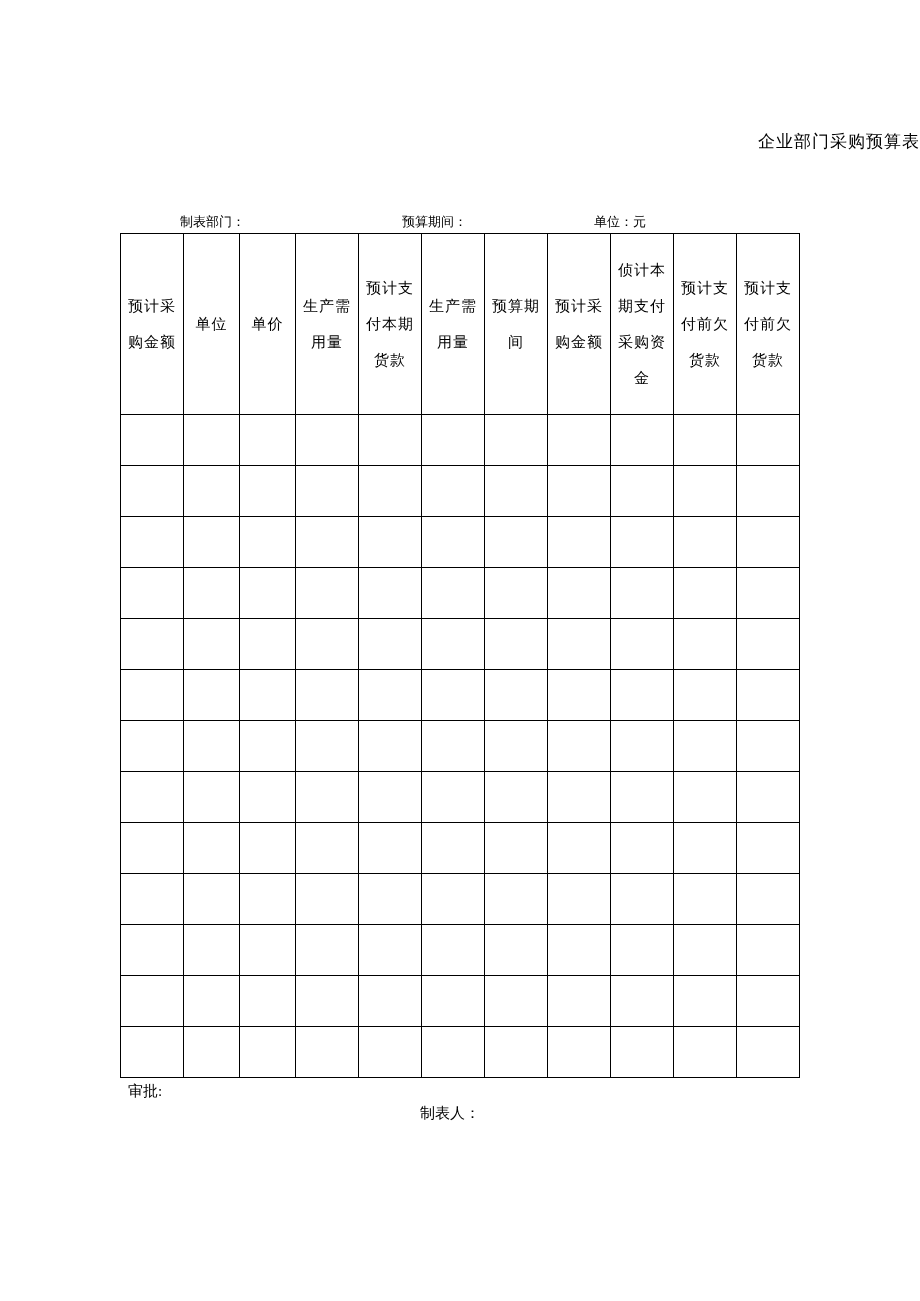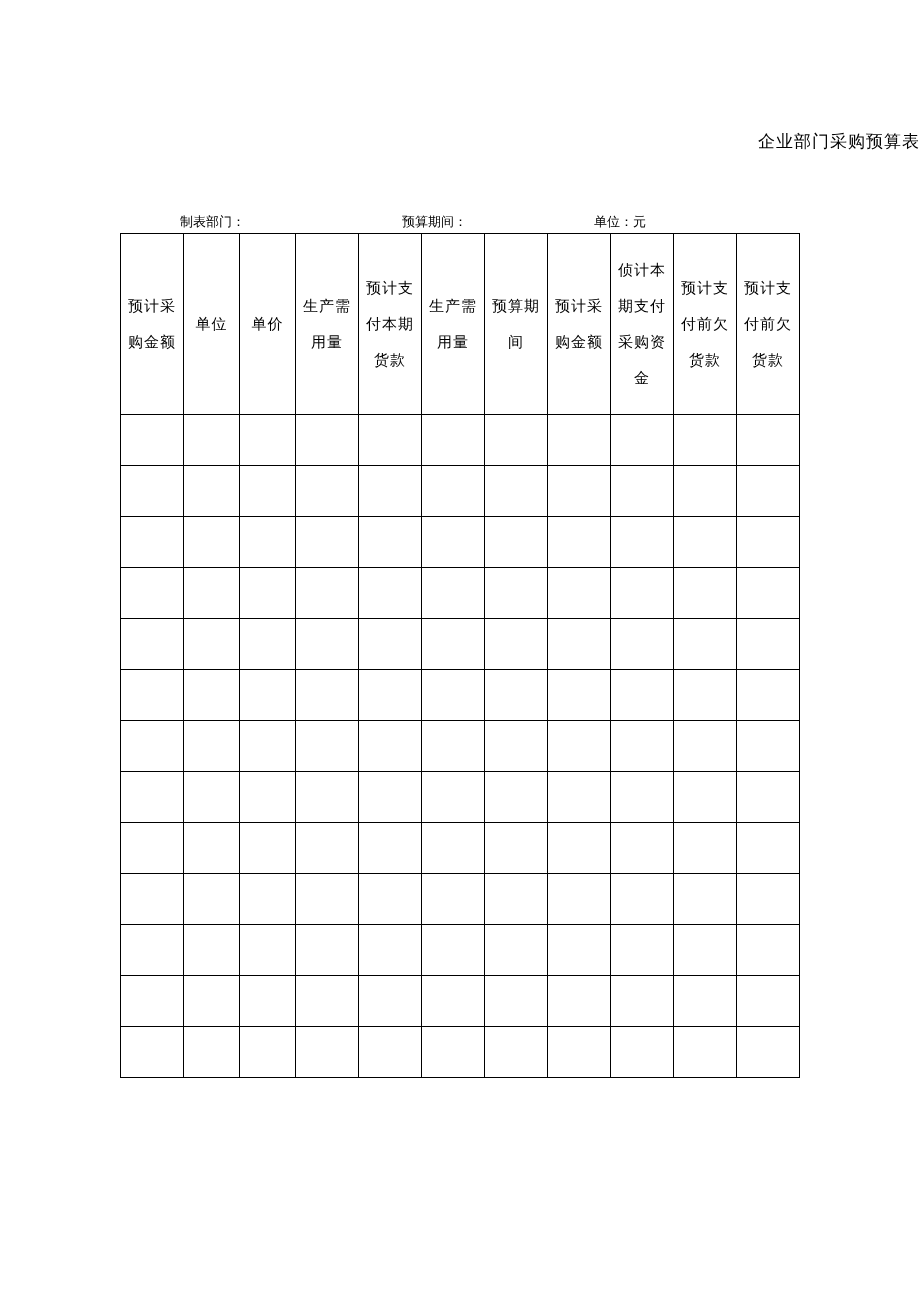--- a/index.html
+++ b/index.html
@@ -275,14 +275,18 @@
           <td></td>
           <td></td>
           <td></td>
           <td></td>
           <td></td>
           <td></td>
         </tr>
       </tbody>
   </table>
 
+  <div class="footer">
+    <span class="shenpi">审批:</span>
+    <span class="zhibiao">制表人：</span>
+  </div>
 
 </div>
 
 </body></html>

